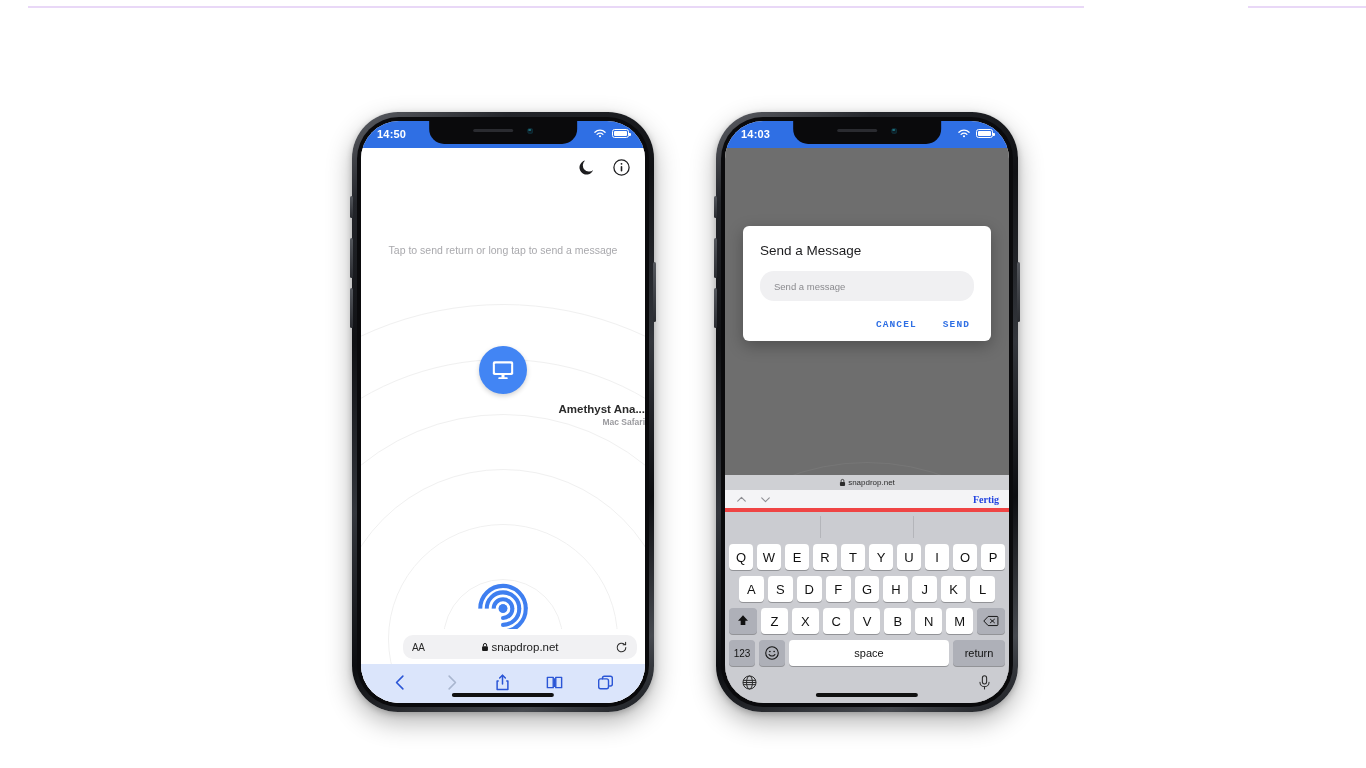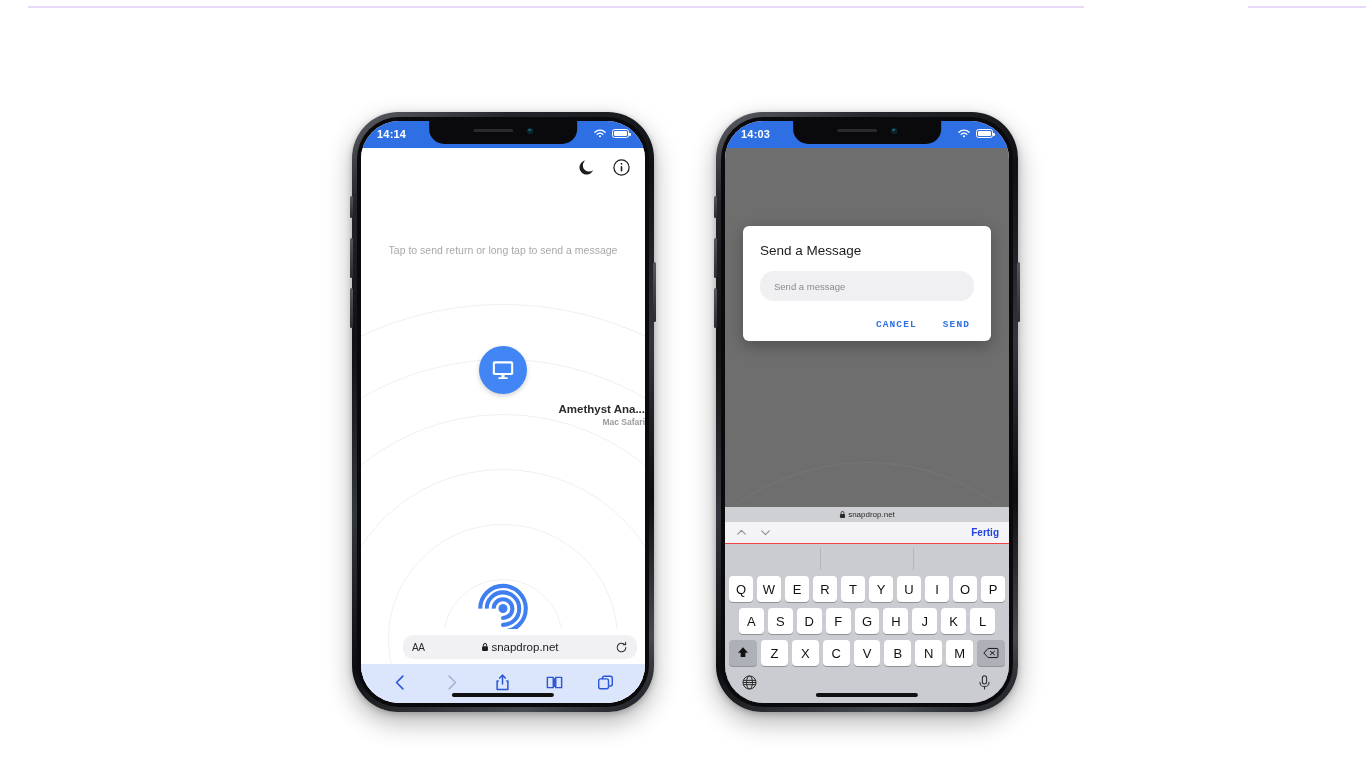--- a/index.html
+++ b/index.html
@@ -158,21 +158,21 @@
   }
 
   
   .kb { position:absolute; left:0; right:0; bottom:0; z-index:20; }
   .kb-url {
     background:#cfd0d4; text-align:center; font-size:8px; color:#2b2b2b;
     padding:3px 0 3px 0; display:flex; align-items:center; justify-content:center; gap:2px;
   }
   .kb-acc {
     background:#f4f4f6; height:22px; display:flex; align-items:center;
-    padding:0 10px; border-bottom:1px solid #ef4444;
+    padding:0 10px; border-bottom:4px solid #ef4444;font-family:Liberation Serif, serif;
   }
   .kb-acc .chev { width:13px; height:13px; color:#8e8e93; display:block; margin-right:11px; }
   .kb-done { margin-left:auto; font-size:10px; font-weight:bold; color:#2143e0; }
   .kb-body { background:#cbccd1; padding:4px 2px 4px 2px; }
   .kb-pred { height:22px; display:flex; align-items:stretch; }
   .kb-pred div { flex:1; }
   .kb-pred div + div { border-left:1px solid #b4b5ba; }
   .kb-row { display:flex; justify-content:center; gap:4px; margin-top:6px; padding:0 2px; }
   .key {
     background:#fff; border-radius:4px; height:26px; min-width:21px; flex:1;
@@ -202,21 +202,21 @@
     <div class="btn-pwr"></div>
     <div class="bezel">
       <div class="screen">
 
         <div class="notch">
           <div class="speaker"></div>
           <div class="cam"></div>
         </div>
 
         <div class="statusbar">
-          <span>14:14</span>
+          <span>14:50</span>
           <span class="sb-right">
             <svg width="14" height="11" viewBox="0 0 16 12">
               <path d="M8 10.4a1.25 1.25 0 100-2.5 1.25 1.25 0 000 2.5z" fill="#fff"></path>
               <path d="M4.7 7.0a4.8 4.8 0 016.6 0" stroke="#fff" stroke-width="1.5" fill="none" stroke-linecap="round"></path>
               <path d="M2.2 4.5a8.4 8.4 0 0111.6 0" stroke="#fff" stroke-width="1.5" fill="none" stroke-linecap="round"></path>
             </svg>
             <span class="batt"></span>
           </span>
         </div>
 
@@ -437,20 +437,33 @@
                   <div class="key">M</div>
                 </div>
               <div class="key wide">
                 <svg viewBox="0 0 28 24">
                   <path d="M9 4h15.5a1.6 1.6 0 011.6 1.6v12.8a1.6 1.6 0 01-1.6 1.6H9L1.4 12z" fill="none" stroke="#111" stroke-width="1.7" stroke-linejoin="round"></path>
                   <path d="M13 9l7 6M20 9l-7 6" stroke="#111" stroke-width="1.7" stroke-linecap="round"></path>
                 </svg>
               </div>
             </div>
 
+            <div class="kb-row">
+              <div class="key fn">123</div>
+              <div class="key fn">
+                <svg viewBox="0 0 24 24">
+                  <circle cx="12" cy="12" r="9.4" fill="none" stroke="#111" stroke-width="1.6"></circle>
+                  <circle cx="8.8" cy="9.8" r="1.25" fill="#111"></circle>
+                  <circle cx="15.2" cy="9.8" r="1.25" fill="#111"></circle>
+                  <path d="M7.6 14.2a5.2 5.2 0 008.8 0" fill="none" stroke="#111" stroke-width="1.6" stroke-linecap="round"></path>
+                </svg>
+              </div>
+              <div class="key space">space</div>
+              <div class="key ret">return</div>
+            </div>
 
             <div class="kb-bottom">
               <svg viewBox="0 0 24 24">
                 <circle cx="12" cy="12" r="9.2" fill="none" stroke="currentColor" stroke-width="1.4"></circle>
                 <ellipse cx="12" cy="12" rx="4.2" ry="9.2" fill="none" stroke="currentColor" stroke-width="1.4"></ellipse>
                 <path d="M3 9h18M3 15h18M2.8 12h18.4" fill="none" stroke="currentColor" stroke-width="1.4"></path>
               </svg>
               <svg viewBox="0 0 24 24">
                 <rect x="9" y="2.6" width="6" height="11.4" rx="3" fill="none" stroke="currentColor" stroke-width="1.5"></rect>
                 <path d="M5.6 11.6a6.4 6.4 0 0012.8 0" fill="none" stroke="currentColor" stroke-width="1.5" stroke-linecap="round"></path>

